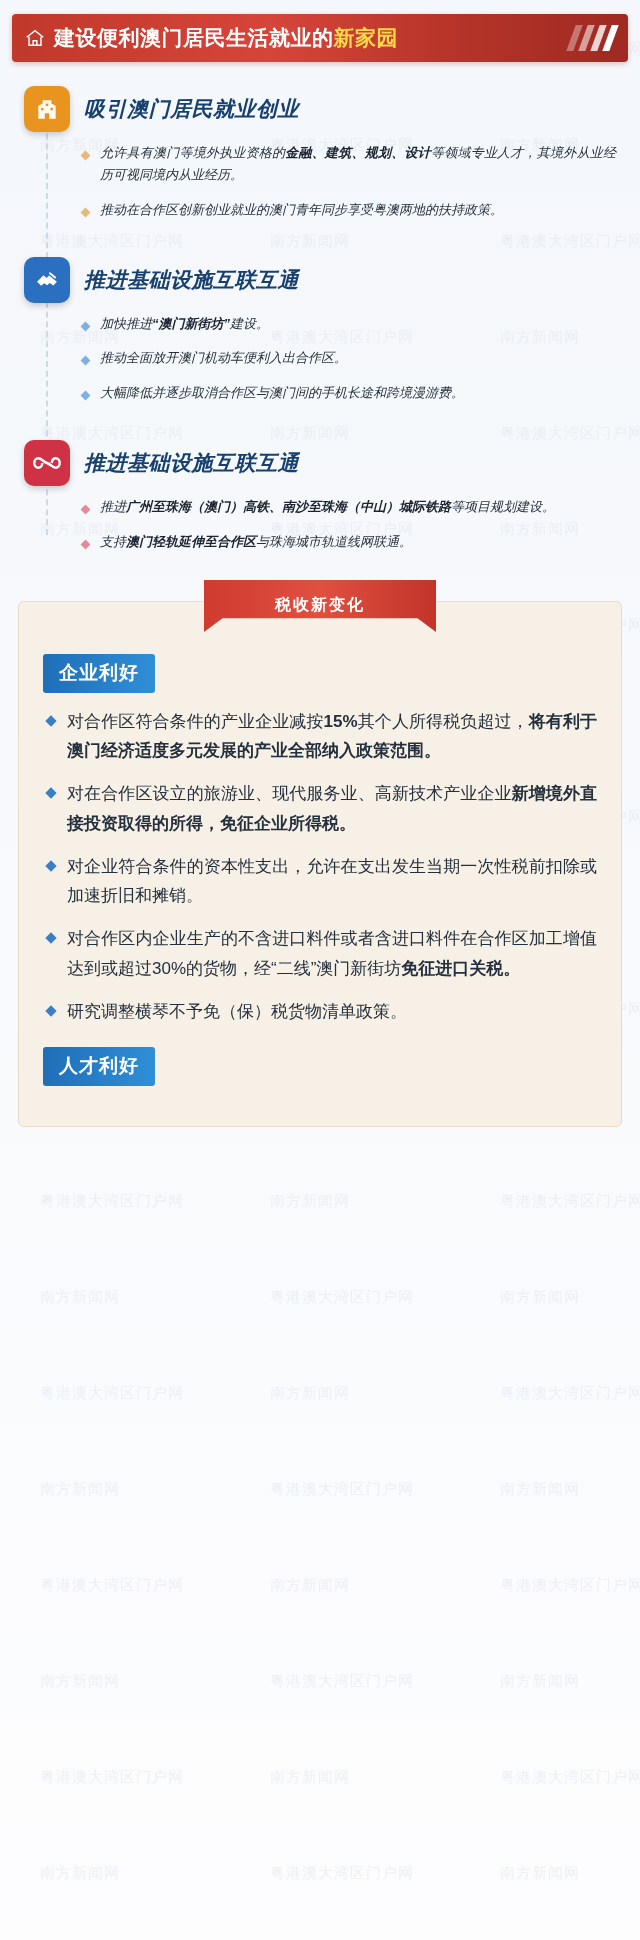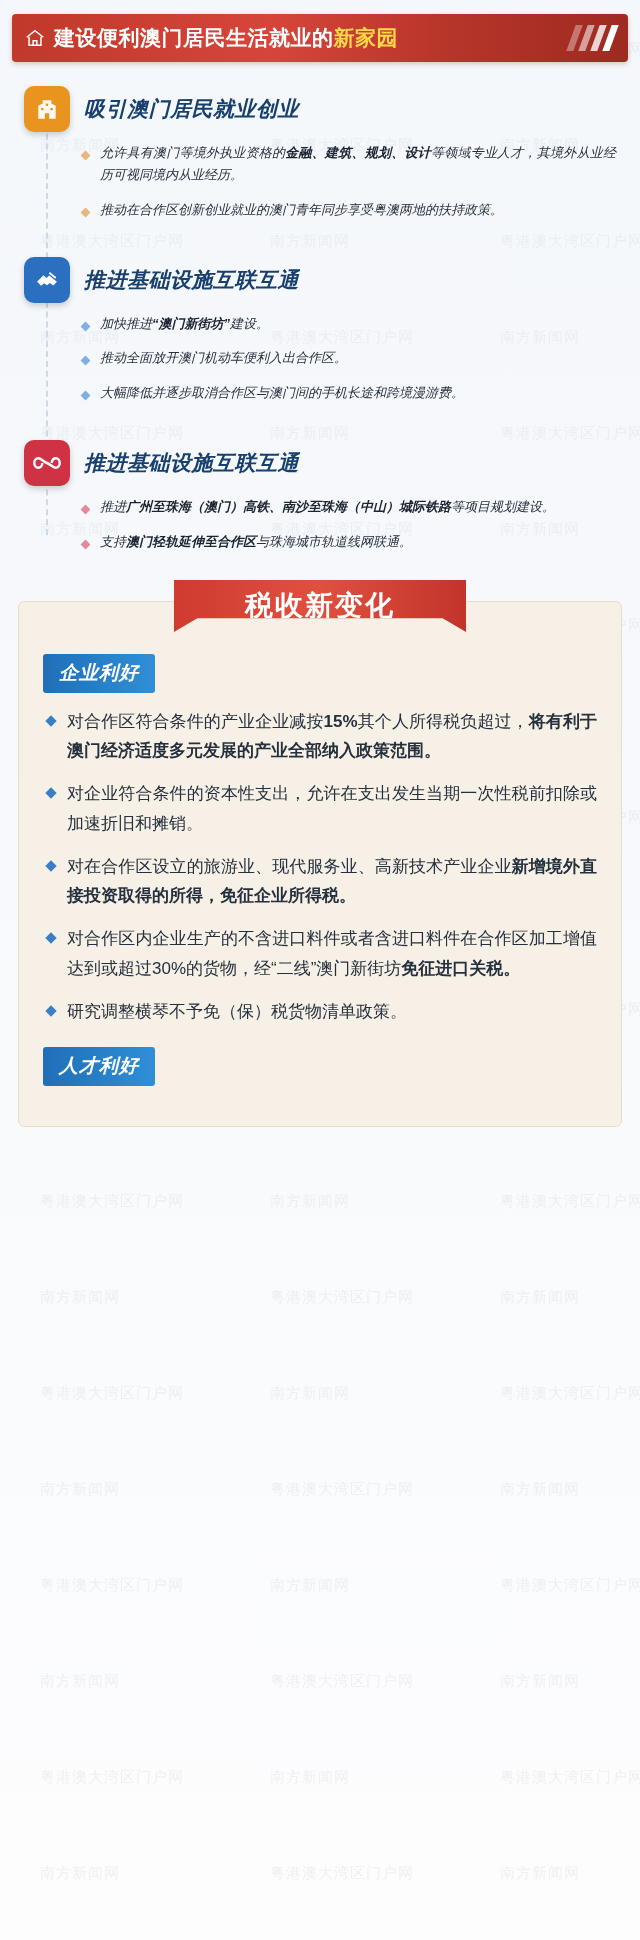--- a/index.html
+++ b/index.html
@@ -149,38 +149,37 @@
     margin:26px 18px 30px 18px;
     background:#f7f0e6;
     border:1px solid #e8dcc9;
     border-radius:6px;
     padding:46px 20px 26px 20px;
   }
   .tax-ribbon{
     position:absolute;
     top:-22px;left:50%;
     transform:translateX(-50%);
-    width:292px;height:52px;
+    width:232px;height:52px;
     background:linear-gradient(90deg,#cf3b2e 0%,#e0503f 50%,#c2342a 100%);
     color:#fff;
-    font-size:28px;font-weight:bold;letter-spacing:2px;
+    font-size:16px;font-weight:bold;letter-spacing:2px;
     display:flex;align-items:center;justify-content:center;
     clip-path:polygon(0 0,100% 0,100% 100%,92% 74%,8% 74%,0 100%);
     box-shadow:0 3px 7px rgba(160,50,40,.25);
   }
   .tag{
     display:inline-block;
     background:linear-gradient(90deg,#1f6fb8 0%,#2f8fd6 100%);
     color:#fff;
     font-size:19px;font-weight:bold;
     padding:6px 16px 7px 16px;
     border-radius:3px;
     letter-spacing:1px;
     margin:6px 0 14px 4px;
-    font-style:italic;
   }
   .tag.second{margin-top:7px;}
   .tax-list{
     margin:0;padding:0 4px 0 6px;
     list-style:none;
   }
   .tax-list li{
     position:relative;
     font-size:17px;
     line-height:1.72;
@@ -330,20 +329,20 @@
           <li><span class="dot" style="background: rgb(226, 140, 154);"></span><span>推进</span><b>广州至珠海（澳门）高铁、南沙至珠海（中山）城际铁路</b><span>等项目规划建设。</span></li>
           <li><span class="dot" style="background: rgb(226, 140, 154);"></span><span>支持</span><b>澳门轻轨延伸至合作区</b><span>与珠海城市轨道线网联通。</span></li>
         </ul>
       </div>
     </div>
 
   <div class="tax-wrap">
     <div class="tax-ribbon">税收新变化</div>
     <div id="tax-root"><div class="tag">企业利好</div><ul class="tax-list">
           <li><span class="dot"></span><span>对合作区符合条件的产业企业减按</span><b>15%</b><span>其个人所得税负超过，</span><b>将有利于澳门经济适度多元发展的产业全部纳入政策范围。</b></li>
+          <li><span class="dot"></span><span>对在合作区设立的旅游业、现代服务业、高新技术产业企业</span><b>新增境外直接投资取得的所得，免征企业所得税。</b></li>
           <li><span class="dot"></span><span>对企业符合条件的资本性支出，允许在支出发生当期一次性税前扣除或加速折旧和摊销。</span></li>
-          <li><span class="dot"></span><span>对在合作区设立的旅游业、现代服务业、高新技术产业企业</span><b>新增境外直接投资取得的所得，免征企业所得税。</b></li>
           <li><span class="dot"></span><span>对合作区内企业生产的不含进口料件或者含进口料件在合作区加工增值达到或超过30%的货物，经“二线”澳门新街坊</span><b>免征进口关税。</b></li>
           <li><span class="dot"></span><span>研究调整横琴不予免（保）税货物清单政策。</span></li>
         </ul><div class="tag second">人才利好</div></div>
   </div>
 
 </div>
 
 </body></html>

